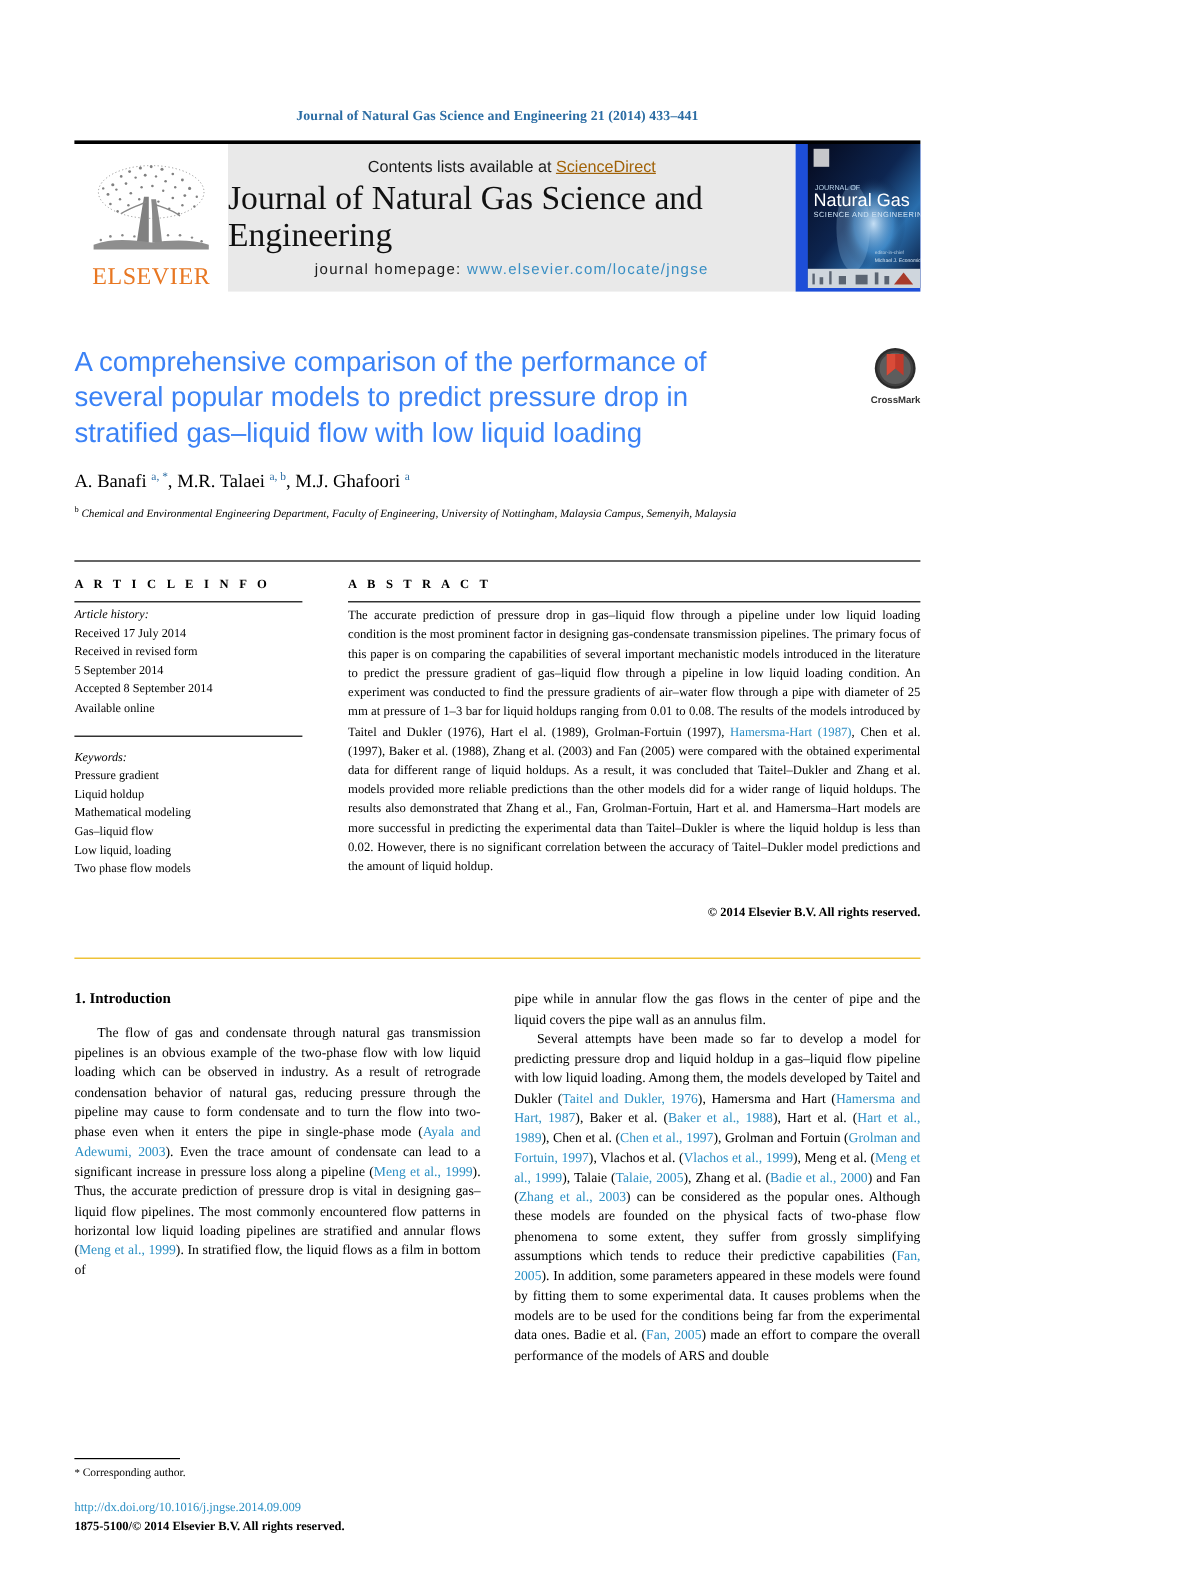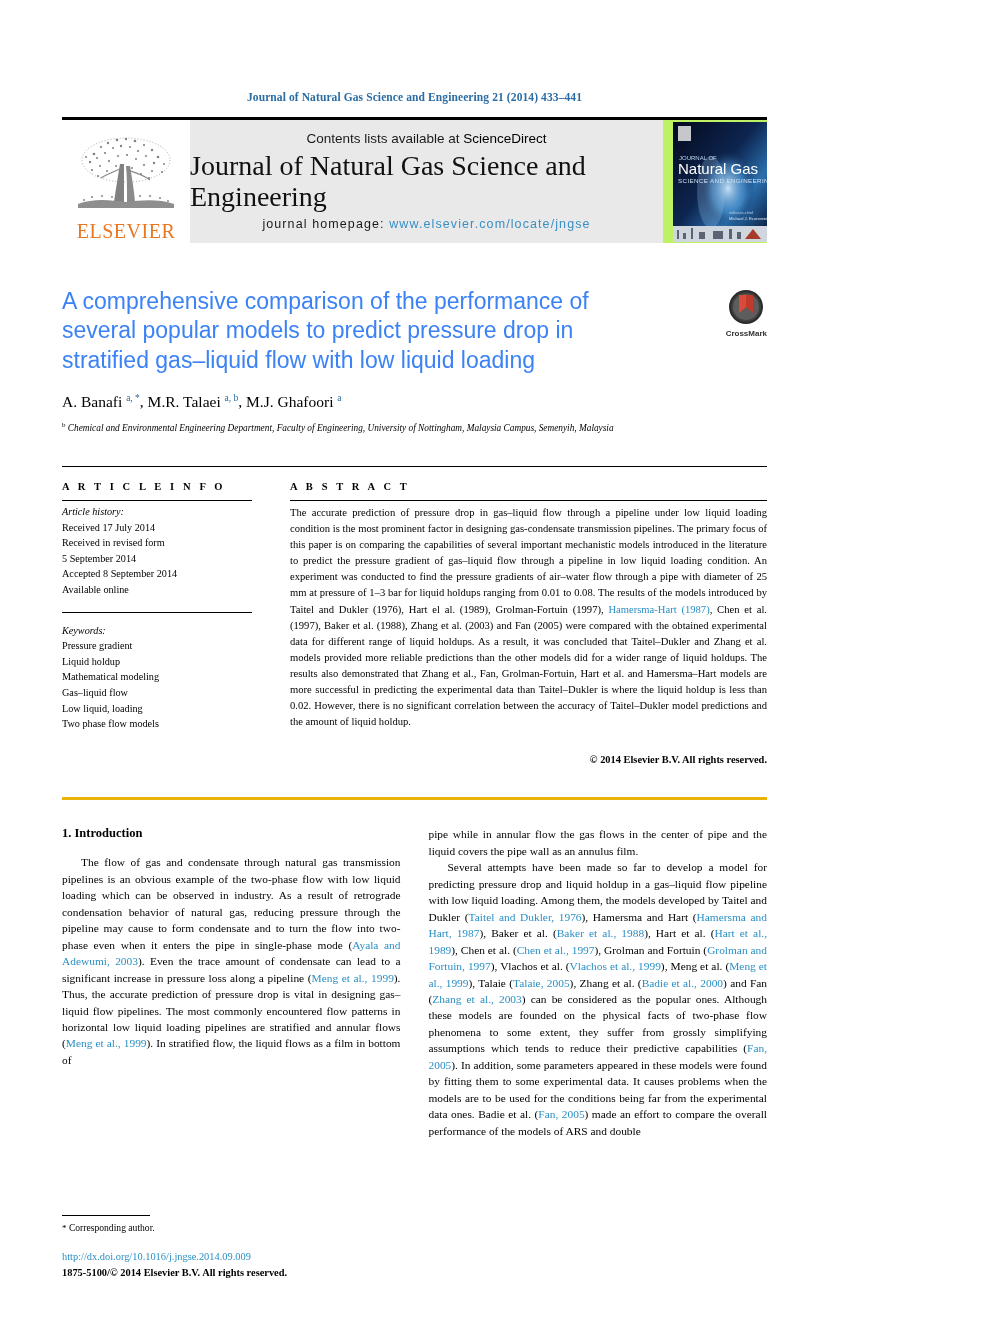--- a/index.html
+++ b/index.html
@@ -71,42 +71,42 @@
     align-items: center;
     padding: 11px 0 12px 0;
     box-sizing: border-box;
   }
   .contents-line {
     font-family: "Liberation Sans", sans-serif;
     font-size: 13.5px;
     color: #1a1a1a;
   }
   .contents-line .sd {
-    color: #000000;
+    color: #a16207;
+    text-decoration: underline;
   }
   .journal-title {
     font-family: "Liberation Serif", serif;
     font-size: 28px;
     color: #111;
     line-height: 1.1;
   }
   .homepage-line {
     font-family: "Liberation Sans", sans-serif;
     font-size: 12.5px;
     letter-spacing: 1.1px;
     color: #1a1a1a;
   }
   .homepage-line .url { color: #3a8fc4; }
   .banner-cover {
     width: 104px;
     flex: 0 0 104px;
     display: flex;
-    align-items: center;
     justify-content: flex-end;
-    background: #bef264;
+    background: #1d4ed8;
   }
   .cover-img {
     width: 94px;
     height: 120px;
     display: block;
   }
 
   
   .title-block {
     margin-top: 44px;
@@ -209,21 +209,21 @@
   .copyright {
     text-align: right;
     font-size: 10.4px;
     font-weight: bold;
     margin-top: 24px;
   }
 
   
   .body-wrap {
     margin-top: 32px;
-    border-top: 3px solid #eab308;
+    border-top: 1px solid #eab308;
     padding-top: 26px;
     display: flex;
     gap: 28px;
   }
   .bodycol {
     flex: 1 1 0;
     min-width: 0;
   }
   h2.sec-head {
     font-family: "Liberation Serif", serif;

